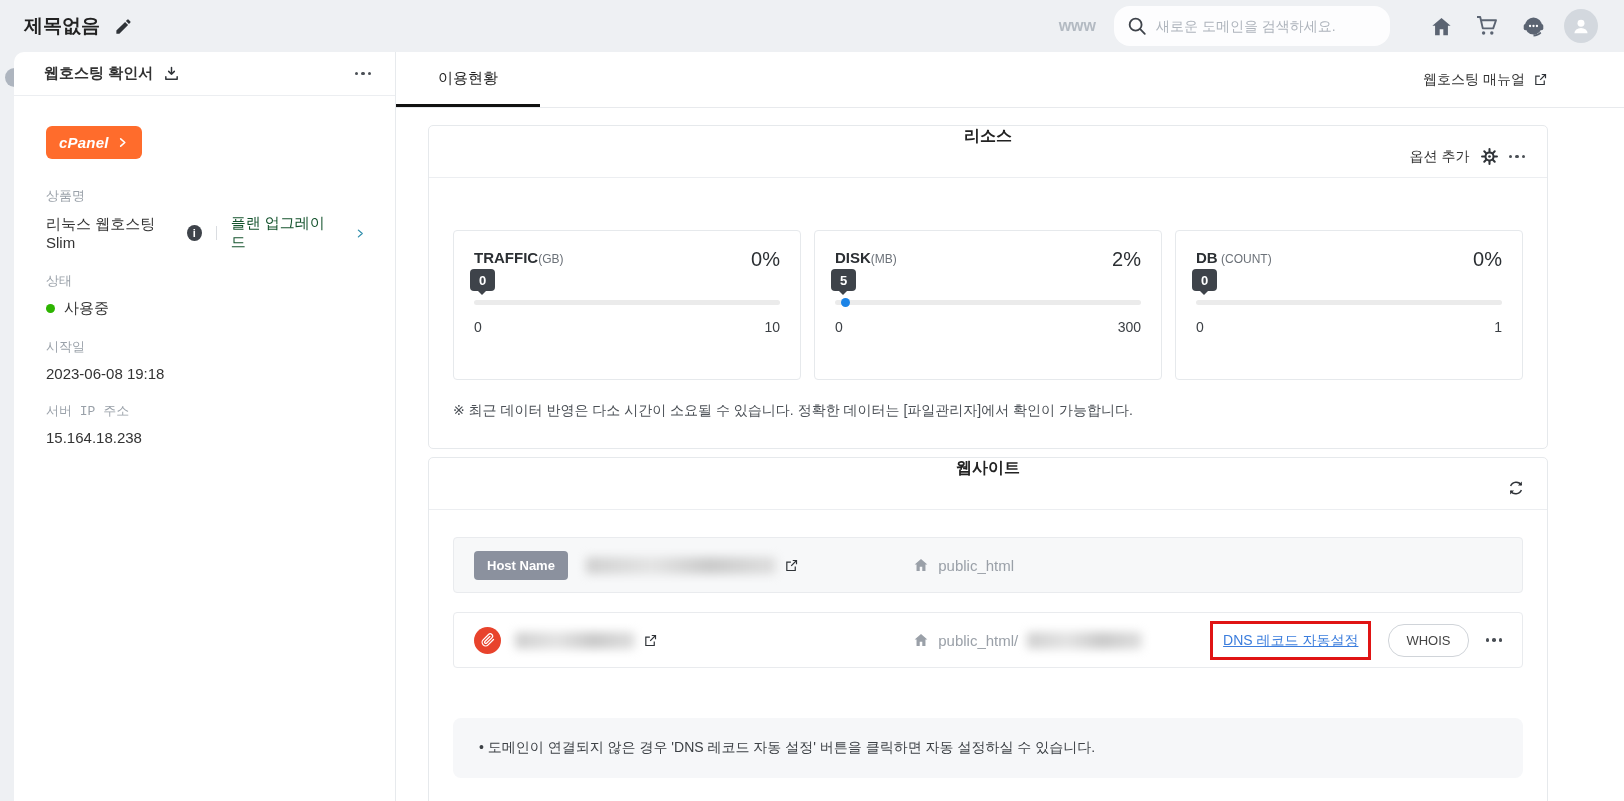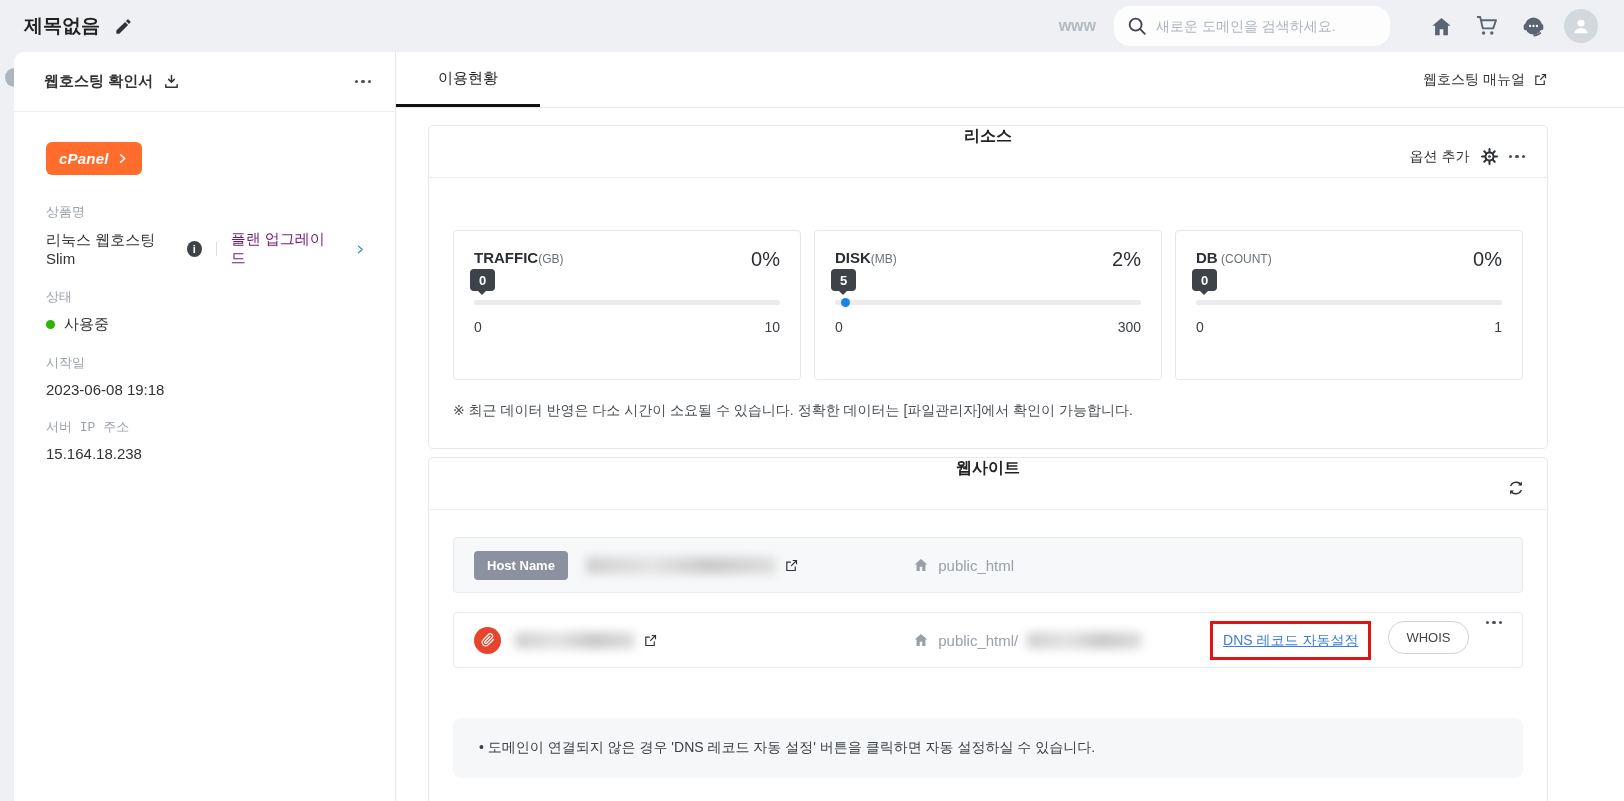--- a/index.html
+++ b/index.html
@@ -18,34 +18,34 @@
   .searchbox .search-ic { position:absolute; left:12px; top:9px; color:#3e434a; }
   .searchbox input { border:0; outline:0; background:transparent; width:100%; height:100%; padding:0 12px 0 42px; font-size:14px; color:#333; font-family:inherit; }
   .searchbox input::placeholder { color:#aeb4bc; }
   .top-ic { margin-left:0; width:46px; display:flex; justify-content:center; cursor:pointer; }
   .avatar { width:34px; height:34px; border-radius:50%; background:#d3d8de; display:flex; align-items:center; justify-content:center; margin-left:8px; cursor:pointer; }
 
   
   .body-row { display:flex; height:749px; background:#eef0f3; position:relative; }
   .edge-toggle { position:absolute; left:5px; top:16px; width:19px; height:19px; border-radius:50%; background:#aeb5bf; z-index:0; }
   .sidebar { position:relative; z-index:1; width:382px; margin-left:14px; background:#fff; border-right:1px solid #e7eaed; border-radius:10px 0 0 0; flex:none; }
-  .side-head { height:60px; display:flex; align-items:center; padding:0 24px 0 30px; border-bottom:1px solid #eceef1; }
+  .side-head { height:44px; display:flex; align-items:center; padding:0 24px 0 30px; border-bottom:1px solid #eceef1; }
   .side-head .cert-label { font-size:15px; color:#333; font-weight:bold; }
   .side-head .dl { margin-left:10px; cursor:pointer; color:#3e434a; }
   .side-head .more { margin-left:auto; cursor:pointer; }
   .dots { display:inline-flex; gap:3px; align-items:center; }
   .dots i { width:3.5px; height:3.5px; border-radius:50%; background:#4a4f55; }
   .side-body { padding:30px 30px 0 32px; }
   .cpanel-btn { display:inline-flex; align-items:center; gap:8px; background:#ff6c2c; border:0; border-radius:6px; height:33px; padding:0 14px 0 13px; cursor:pointer; margin-bottom:28px; }
   .cpanel-logo { color:#fff; font-size:15px; font-weight:bold; font-style:italic; letter-spacing:.2px; }
   .field { margin-bottom:20px; }
   .field .lab { font-size:13px; color:#9aa1a9; margin-bottom:9px;font-family:Liberation Mono, monospace; }
   .field .val-row { display:flex; align-items:center; font-size:15px; color:#333; }
   .sep { width:1px; height:14px; background:#dadde1; margin:0 14px; }
-  .teal-link { color:#701a75; font-size:15px; text-decoration:none; display:inline-flex; align-items:center; gap:23px; cursor:pointer; }
+  .teal-link { color:#14532d; font-size:15px; text-decoration:none; display:inline-flex; align-items:center; gap:23px; cursor:pointer; }
   .info-ic { width:16px; height:16px; border-radius:50%; background:#3e434a; color:#fff; font-size:11px; font-weight:bold; display:inline-flex; align-items:center; justify-content:center; margin-left:7px; font-style:normal; }
   .status-dot { width:9px; height:9px; border-radius:50%; background:#2db400; margin-right:9px; }
 
   
   main { flex:1; background:#fff; min-width:0; }
   .tabbar { height:56px; display:flex; align-items:center; border-bottom:1px solid #e8eaed; padding-right:76px; }
   .tab { width:144px; height:100%; display:flex; align-items:center; justify-content:center; font-size:15px; color:#222; border-bottom:3px solid #111; cursor:pointer; }
   .manual-link { margin-left:auto; display:flex; align-items:center; gap:8px; font-size:14px; color:#333; text-decoration:none; cursor:pointer; }
   .content { padding:17px 76px 0 32px; }
   .card { border:1px solid #e6e9ec; border-radius:5px; background:#fff; margin-bottom:8px; }
@@ -73,21 +73,21 @@
   
   .ws-body { padding:27px 24px 60px; }
   .ws-row { position:relative; height:56px; border:1px solid #e9ebee; border-radius:4px; display:flex; align-items:center; padding:0 20px; }
   .ws-row.host { background:#f7f8f9; margin-bottom:19px; }
   .host-badge { background:#8b919e; color:#fff; font-size:13px; font-weight:bold; border-radius:4px; padding:7px 13px; }
   .blur { display:inline-block; height:17px; border-radius:3px; background:linear-gradient(90deg,#cfcfcf,#e3e3e3 35%,#c9c9c9 65%,#dedede); filter:blur(5px); }
   .w190{width:190px} .w120{width:120px} .w115{width:115px}
   .ext-ic { margin-left:8px; color:#2f3338; cursor:pointer; }
   .mid-path { position:absolute; left:43%; display:flex; align-items:center; gap:9px; color:#9aa0a8; font-size:15px; }
   .link-circle { width:27px; height:27px; border-radius:50%; background:#e8432c; display:flex; align-items:center; justify-content:center; margin-right:14px; }
-  .row-right { margin-left:auto; display:flex; align-items:flex-start; gap:17px; }
+  .row-right { margin-left:auto; display:flex; align-items:center; gap:17px; }
   .dns-highlight { border:3px solid #e01414; padding:7px 10px; }
   .dns-link { color:#3b7ddd; font-size:14px; text-decoration:underline; cursor:pointer; }
   .whois-btn { border:1px solid #d0d4d9; background:#fff; border-radius:16px; padding:8px 17px; font-size:13px; color:#444; cursor:pointer; font-family:inherit; }
   .ws-notice { margin-top:50px; background:#f6f7f9; border-radius:8px; padding:21px 26px; font-size:14px; color:#3c4045; }
 </style>
 </head>
 <body>
 
 <header class="topbar">
   <div class="topbar-left">

